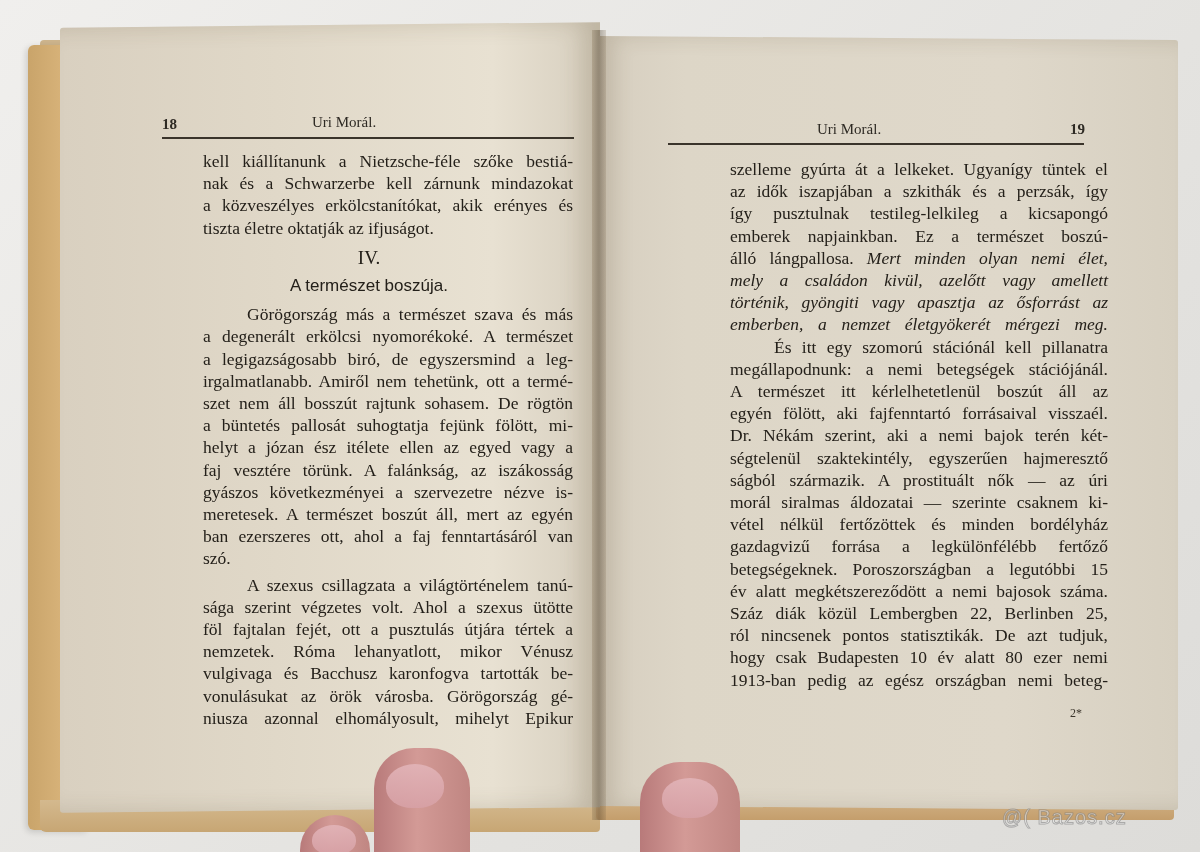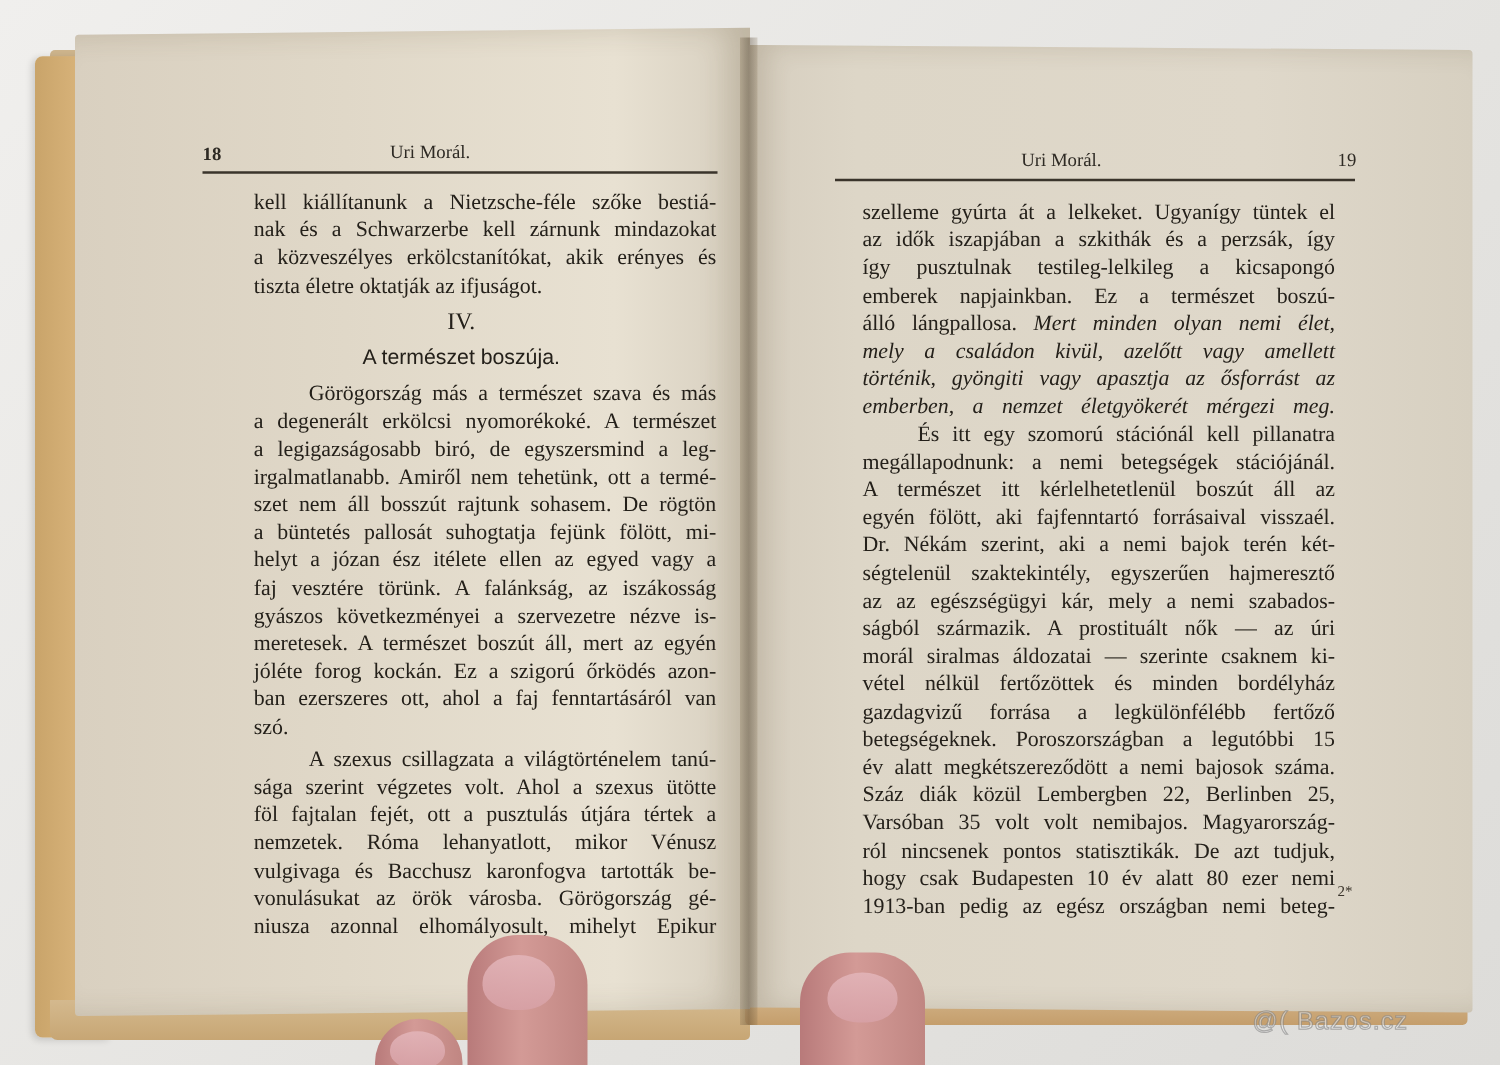--- a/index.html
+++ b/index.html
@@ -54,70 +54,67 @@
       <span class="line indent">Görögország más a természet szava és más</span>
       <span class="line">a degenerált erkölcsi nyomorékoké. A természet</span>
       <span class="line">a legigazságosabb biró, de egyszersmind a leg-</span>
       <span class="line">irgalmatlanabb. Amiről nem tehetünk, ott a termé-</span>
       <span class="line">szet nem áll bosszút rajtunk sohasem. De rögtön</span>
       <span class="line">a büntetés pallosát suhogtatja fejünk fölött, mi-</span>
       <span class="line">helyt a józan ész itélete ellen az egyed vagy a</span>
       <span class="line">faj vesztére törünk. A falánkság, az iszákosság</span>
       <span class="line">gyászos következményei a szervezetre nézve is-</span>
       <span class="line">meretesek. A természet boszút áll, mert az egyén</span>
-      <span class="line">jóléte forog kockán. Ez a szigorú őrködés azon-</span>
       <span class="line">ban ezerszeres ott, ahol a faj fenntartásáról van</span>
       <span class="line last">szó.</span>
     </div>
   <div id="left-p2" style="margin-top:4px;">
       <span class="line indent">A szexus csillagzata a világtörténelem tanú-</span>
       <span class="line">sága szerint végzetes volt. Ahol a szexus ütötte</span>
       <span class="line">föl fajtalan fejét, ott a pusztulás útjára tértek a</span>
       <span class="line">nemzetek. Róma lehanyatlott, mikor Vénusz</span>
       <span class="line">vulgivaga és Bacchusz karonfogva tartották be-</span>
       <span class="line">vonulásukat az örök városba. Görögország gé-</span>
       <span class="line">niusza azonnal elhomályosult, mihelyt Epikur</span>
     </div>
 </div>
 
 <div class="page-right"></div>
 <div class="gutter"></div>
 <div class="header" style="left:817px;top:121px;">Uri Morál.</div>
-<div class="header" style="left:1070px;top:121px;">19</div>
+<div class="header" style="left:1070px;top:121px;font-weight:bold;">19</div>
 <div class="rule" style="left:668px;top:143px;width:416px;"></div>
 
-<div class="text" id="right-text" style="left:652px;top:158px;width:416px;">
+<div class="text" id="right-text" style="left:692px;top:158px;width:416px;">
   <div id="right-p1">
       <span class="line">szelleme gyúrta át a lelkeket. Ugyanígy tüntek el</span>
       <span class="line">az idők iszapjában a szkithák és a perzsák, így</span>
       <span class="line">így pusztulnak testileg-lelkileg a kicsapongó</span>
       <span class="line">emberek napjainkban. Ez a természet boszú-</span>
     </div>
   <span class="line"><span>álló lángpallosa. </span><span class="it">Mert minden olyan nemi élet,</span></span>
   <div id="right-p1-it" class="it">
       <span class="line">mely a családon kivül, azelőtt vagy amellett</span>
       <span class="line">történik, gyöngiti vagy apasztja az ősforrást az</span>
       <span class="line">emberben, a nemzet életgyökerét mérgezi meg.</span>
     </div>
   <div id="right-p2">
       <span class="line indent">És itt egy szomorú stációnál kell pillanatra</span>
       <span class="line">megállapodnunk: a nemi betegségek stációjánál.</span>
       <span class="line">A természet itt kérlelhetetlenül boszút áll az</span>
       <span class="line">egyén fölött, aki fajfenntartó forrásaival visszaél.</span>
       <span class="line">Dr. Nékám szerint, aki a nemi bajok terén két-</span>
       <span class="line">ségtelenül szaktekintély, egyszerűen hajmeresztő</span>
-      <span class="line">az az egészségügyi kár, mely a nemi szabados-</span>
       <span class="line">ságból származik. A prostituált nők — az úri</span>
       <span class="line">morál siralmas áldozatai — szerinte csaknem ki-</span>
       <span class="line">vétel nélkül fertőzöttek és minden bordélyház</span>
       <span class="line">gazdagvizű forrása a legkülönfélébb fertőző</span>
       <span class="line">betegségeknek. Poroszországban a legutóbbi 15</span>
       <span class="line">év alatt megkétszereződött a nemi bajosok száma.</span>
       <span class="line">Száz diák közül Lembergben 22, Berlinben 25,</span>
-      <span class="line">Varsóban 35 volt volt nemibajos. Magyarország-</span>
       <span class="line">ról nincsenek pontos statisztikák. De azt tudjuk,</span>
       <span class="line">hogy csak Budapesten 10 év alatt 80 ezer nemi</span>
       <span class="line">1913-ban pedig az egész országban nemi beteg-</span>
     </div>
 </div>
 <div class="signature">2*</div>
 
 <div class="finger" style="left:300px;top:815px;width:70px;height:60px;"></div>
 <div class="nail" style="left:312px;top:825px;width:44px;height:30px;"></div>
 <div class="finger" style="left:374px;top:748px;width:96px;height:120px;"></div>

